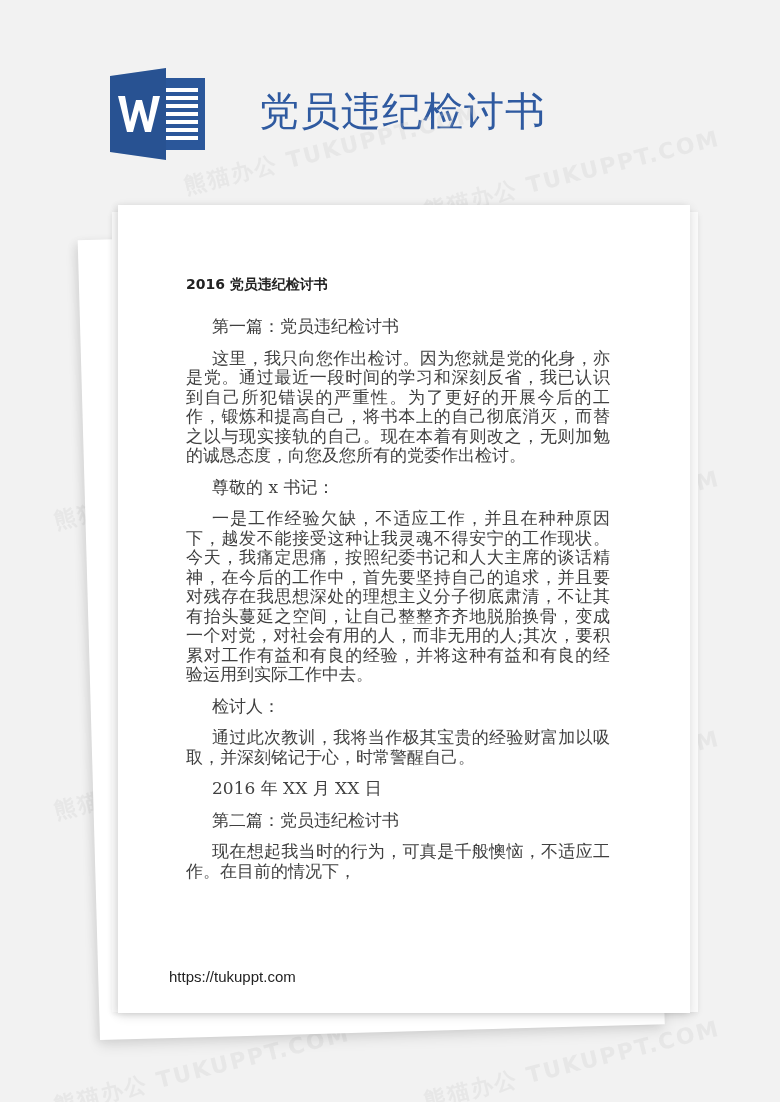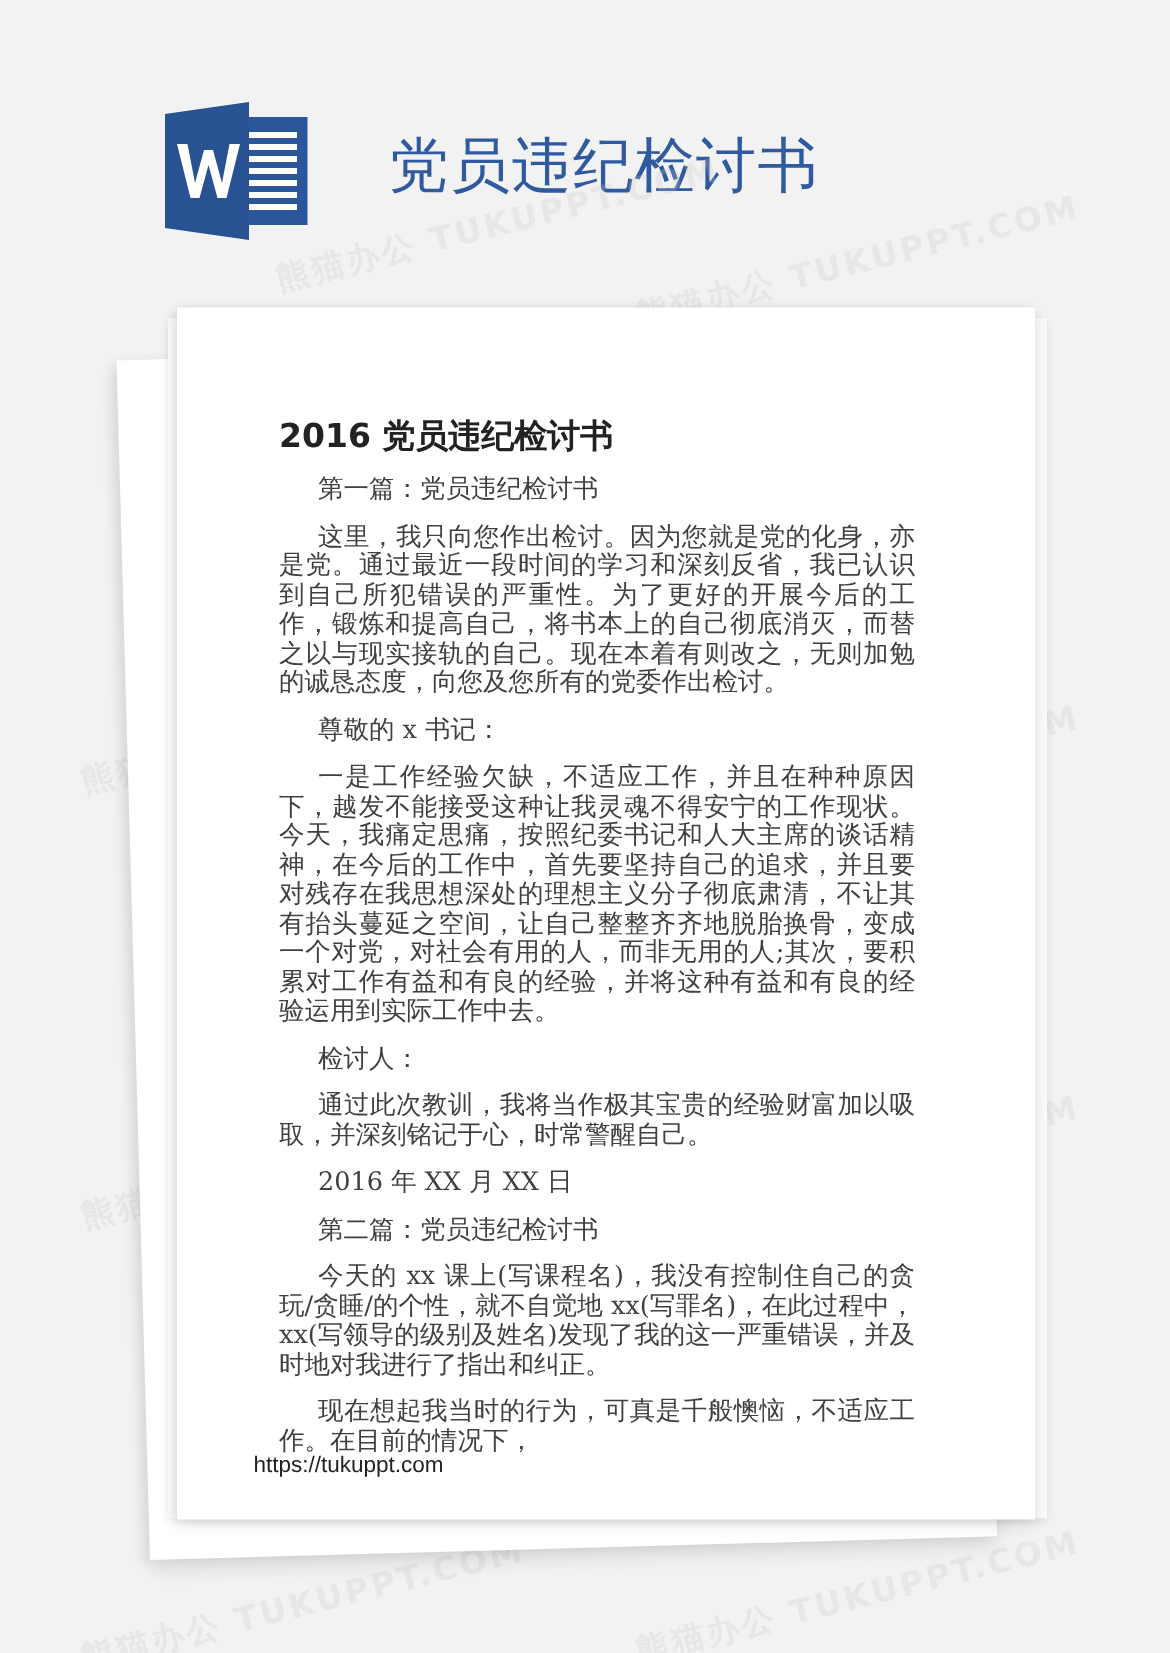--- a/index.html
+++ b/index.html
@@ -67,21 +67,21 @@
       height: 808px;
       background: #ffffff;
       box-shadow: 0 3px 10px rgba(0,0,0,0.12), -3px 0 6px rgba(0,0,0,0.06);
     }
     .doc-title {
       position: absolute;
       left: 68px;
       top: 71px;
       font-family: "DejaVu Sans", "Liberation Sans", sans-serif;
       font-weight: bold;
-      font-size: 22px;
+      font-size: 14px;
       color: #222222;
       white-space: nowrap;
     }
     .body-text {
       position: absolute;
       left: 68px;
       top: 112px;
       width: 424px;
       font-size: 17px;
       color: #404040;
@@ -157,18 +157,17 @@
 
   <div class="body-text">
     <p class="p indent-short sans-mix">第一篇：党员违纪检讨书</p>
     <p class="p indent">这里，我只向您作出检讨。因为您就是党的化身，亦是党。通过最近一段时间的学习和深刻反省，我已认识到自己所犯错误的严重性。为了更好的开展今后的工作，锻炼和提高自己，将书本上的自己彻底消灭，而替之以与现实接轨的自己。现在本着有则改之，无则加勉的诚恳态度，向您及您所有的党委作出检讨。</p>
     <p class="p indent-short">尊敬的 x 书记：</p>
     <p class="p indent">一是工作经验欠缺，不适应工作，并且在种种原因下，越发不能接受这种让我灵魂不得安宁的工作现状。今天，我痛定思痛，按照纪委书记和人大主席的谈话精神，在今后的工作中，首先要坚持自己的追求，并且要对残存在我思想深处的理想主义分子彻底肃清，不让其有抬头蔓延之空间，让自己整整齐齐地脱胎换骨，变成一个对党，对社会有用的人，而非无用的人;其次，要积累对工作有益和有良的经验，并将这种有益和有良的经验运用到实际工作中去。</p>
     <p class="p indent-short">检讨人：</p>
     <p class="p indent">通过此次教训，我将当作极其宝贵的经验财富加以吸取，并深刻铭记于心，时常警醒自己。</p>
     <p class="p indent-short">2016 年 XX 月 XX 日</p>
     <p class="p indent-short">第二篇：党员违纪检讨书</p>
-    <p class="p indent">今天的 xx 课上(写课程名)，我没有控制住自己的贪玩/贪睡/的个性，就不自觉地 xx(写罪名)，在此过程中，xx(写领导的级别及姓名)发现了我的这一严重错误，并及时地对我进行了指出和纠正。</p>
     <p class="p indent">现在想起我当时的行为，可真是千般懊恼，不适应工作。在目前的情况下，</p>
   </div>
 
   <div class="footer-url">https://tukuppt.com</div>
 </div>
 
 </body></html>

